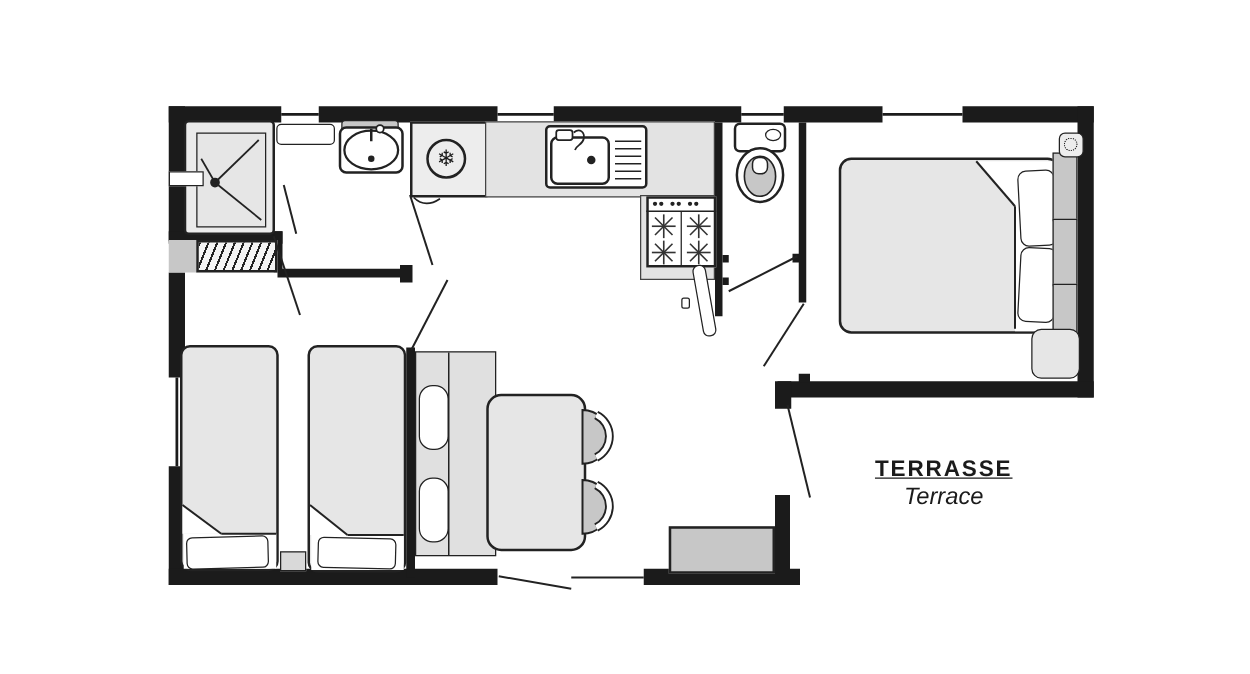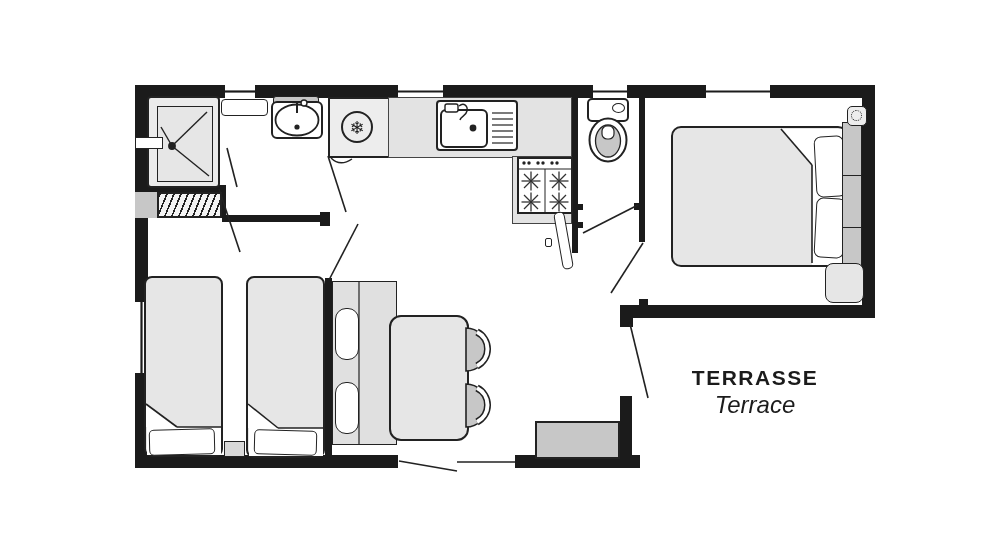--- a/index.html
+++ b/index.html
@@ -10,22 +10,22 @@
   .stage{position:relative;width:1000px;height:539px;background:var(--bg);overflow:hidden;
          font-family:"Liberation Sans", sans-serif;}
   .abs{position:absolute;box-sizing:border-box;}
   .wall{position:absolute;box-sizing:border-box;background:var(--wall);}
   .furn{position:absolute;box-sizing:border-box;background:var(--furniture-light);border:2px solid var(--line);}
   .white{background:#ffffff;}
   .mid{background:var(--furniture-mid);}
   .noborder{border:none;}
   .overlay{position:absolute;left:0;top:0;pointer-events:none;}
   .label-block{position:absolute;left:620px;top:366px;width:270px;text-align:center;color:var(--wall);}
-  .label-title{font-size:21px;font-weight:bold;letter-spacing:1.5px;line-height:1.1;}
-  .label-sub{font-size:24px;font-style:italic;line-height:1.3;}
+  .label-title{font-size:18px;font-weight:bold;letter-spacing:1.5px;line-height:1.1;text-decoration:underline;}
+  .label-sub{font-size:19px;font-style:italic;line-height:1.3;}
   .snow{display:flex;align-items:center;justify-content:center;border-radius:50%;
         font-family:"DejaVu Sans", sans-serif;font-size:18px;color:#1b1b1b;}
   .radiator{background:
       repeating-linear-gradient(112deg, var(--line) 0 1.6px, transparent 1.6px 6.5px),#f4f4f4;
       border:2px solid var(--line);}
 </style>
 </head>
 <body>
 
 <div class="stage">

